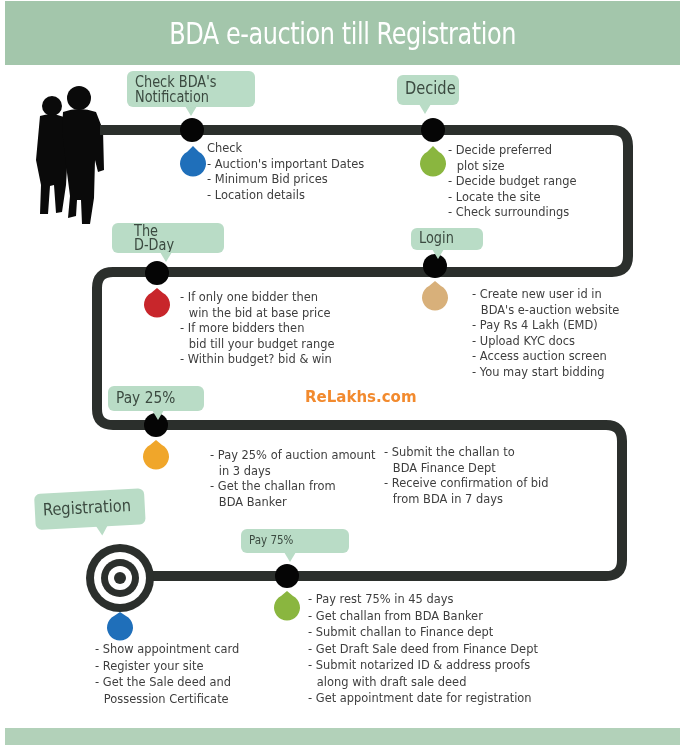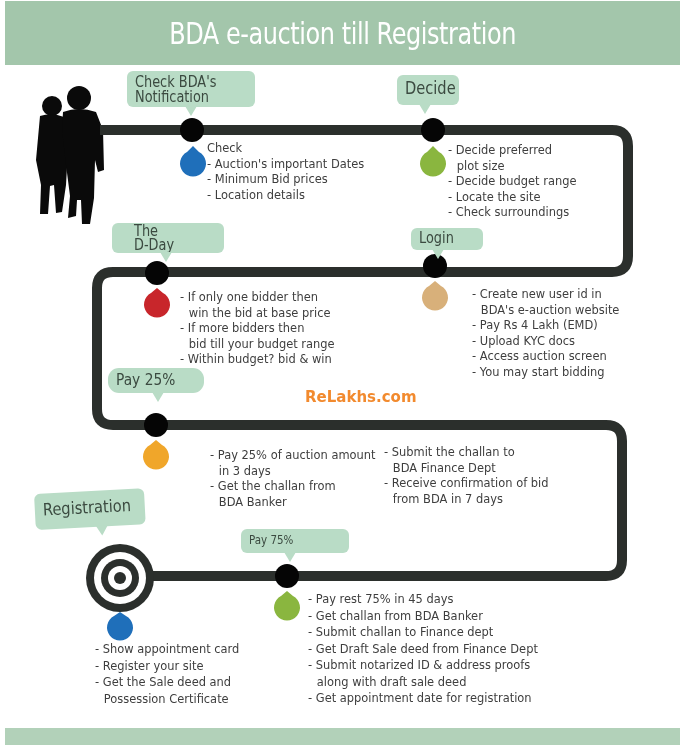--- a/index.html
+++ b/index.html
@@ -79,21 +79,21 @@
 <div class="bubble" style="left:397px;top:75px;width:62px;height:30px;font-size:17px;padding-top:6px;--tail:45%;">
   <span>Decide</span>
 </div>
 <div class="bubble" style="left:411px;top:228px;width:72px;height:22px;padding-top:3px;--tail:38%;">
   <span>Login</span>
 </div>
 <div class="bubble" style="left:112px;top:223px;width:112px;height:30px;padding-top:1px;padding-left:22px;line-height:14px;--tail:48%;">
   <span>The
 D-Day</span>
 </div>
-<div class="bubble" style="left:108px;top:368px;width:96px;height:25px;font-size:16px;border-radius:11px;--tail:52%;">
+<div class="bubble" style="left:108px;top:386px;width:96px;height:25px;font-size:16px;--tail:52%;">
   <span>Pay 25%</span>
 </div>
 <div class="bubble" style="left:241px;top:529px;width:108px;height:24px;font-size:12px;--tail:45%;">
   <span>Pay 75%</span>
 </div>
 <div class="bubble" style="left:34px;top:494px;width:110px;height:36px;font-size:17px;padding-top:9px;transform:rotate(-3deg);--tail:60%;">
   <span>Registration</span>
 </div>
 
 <div class="notes" style="left:207px;top:140px;">

